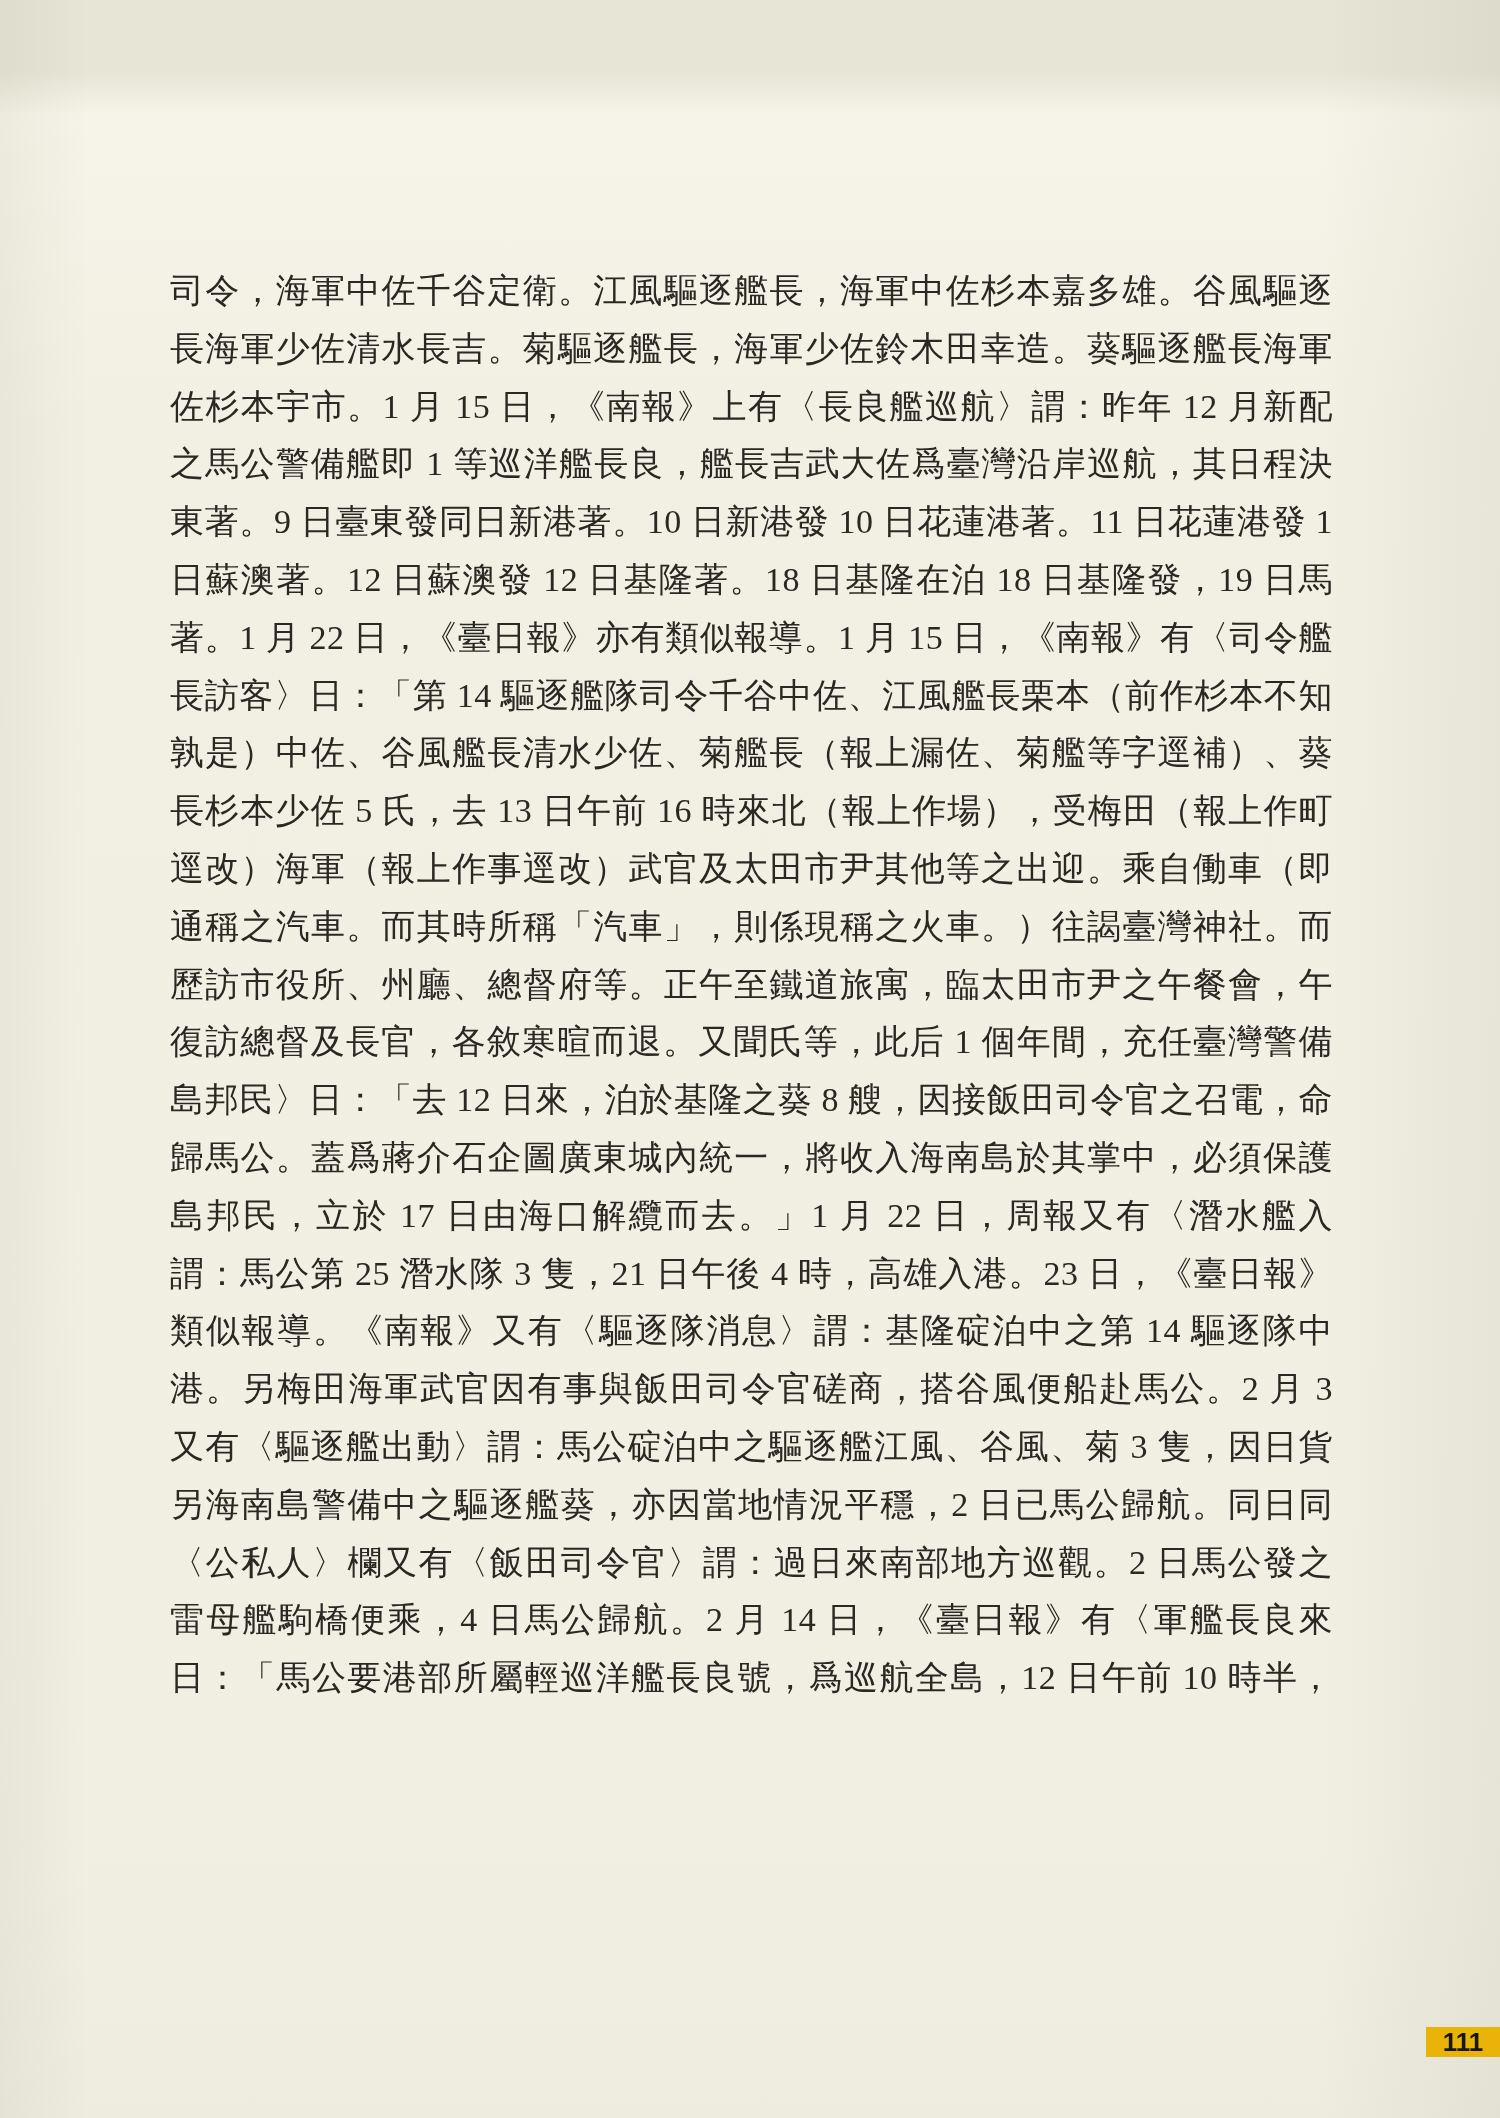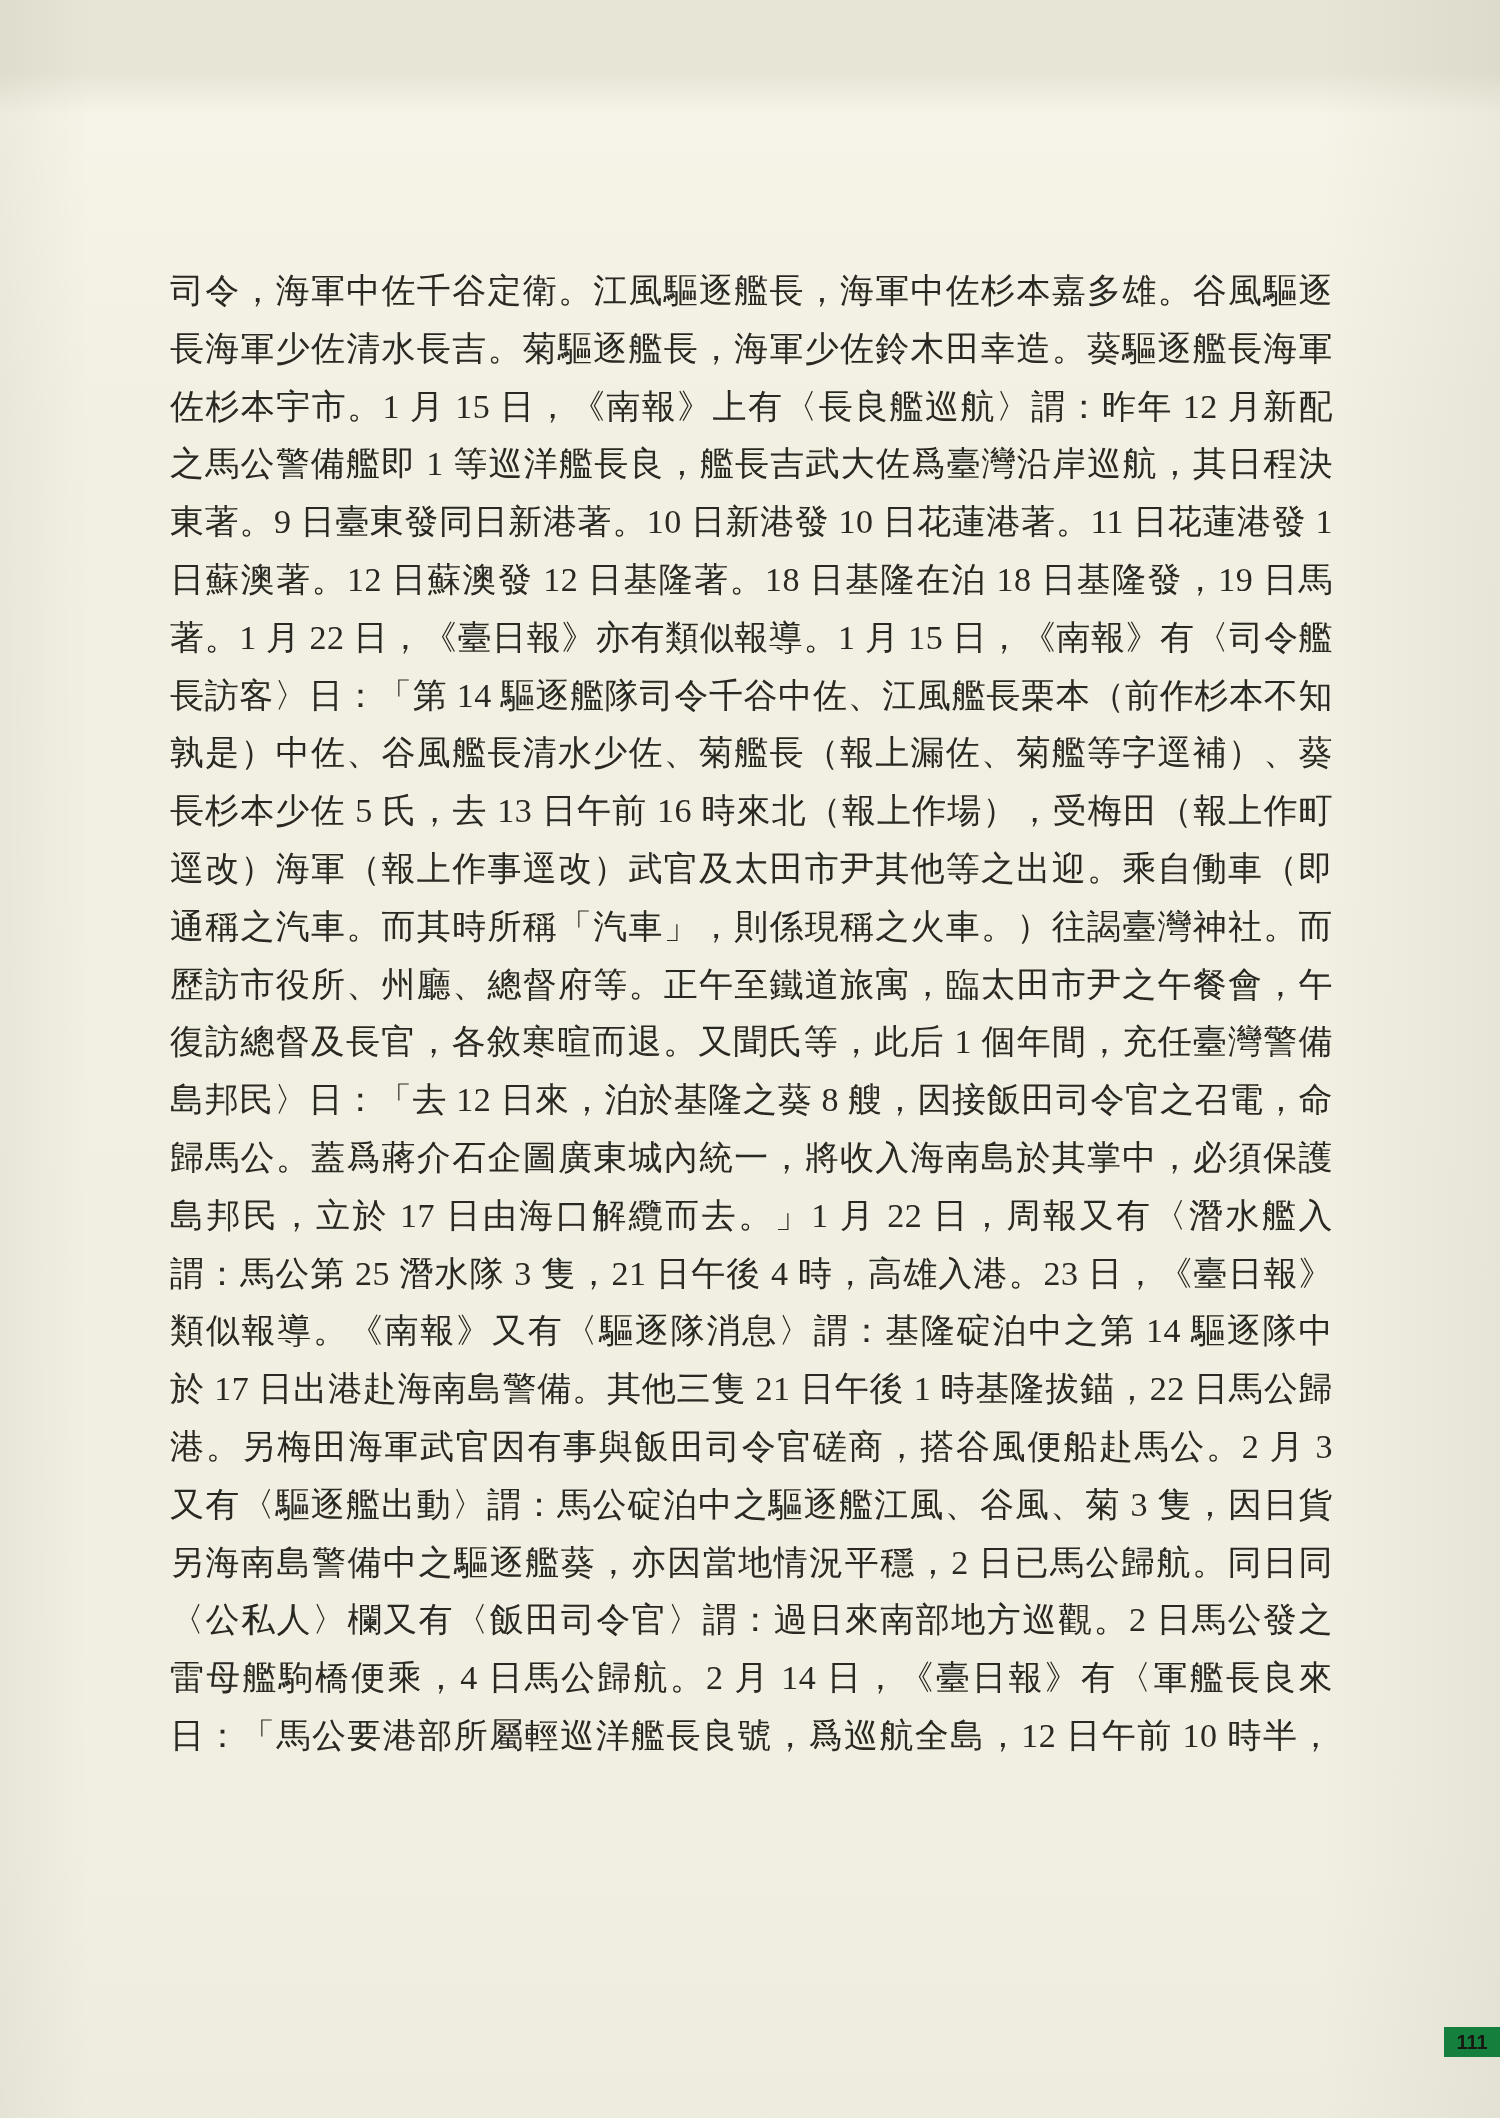--- a/index.html
+++ b/index.html
@@ -41,27 +41,27 @@
     text-align: justify;
     text-align-last: justify;
     text-justify: inter-character;
     word-break: break-all;
     font-family: "Liberation Serif", "DejaVu Serif", serif;
   }
   .page-num-badge {
     position: absolute;
     top: 2027px;
     right: 0;
-    width: 56px;
+    width: 74px;
     height: 30px;
-    background: #15803d;
+    background: #eab308;
     color: #171712;
     font-family: "Liberation Sans", "DejaVu Sans", sans-serif;
     font-weight: bold;
-    font-size: 20px;
+    font-size: 26px;
     line-height: 30px;
     text-align: center;
   }
 </style>
 </head>
 <body>
 
 <div class="page">
   <div class="textblock">
     <p class="line">司令，海軍中佐千谷定衛。江風驅逐艦長，海軍中佐杉本嘉多雄。谷風驅逐艦</p>
@@ -76,21 +76,20 @@
     <p class="line">長杉本少佐 5 氏，去 13 日午前 16 時來北（報上作場），受梅田（報上作町</p>
     <p class="line">逕改）海軍（報上作事逕改）武官及太田市尹其他等之出迎。乘自働車（即今</p>
     <p class="line">通稱之汽車。而其時所稱「汽車」，則係現稱之火車。）往謁臺灣神社。而后</p>
     <p class="line">歷訪市役所、州廳、總督府等。正午至鐵道旅寓，臨太田市尹之午餐會，午后</p>
     <p class="line">復訪總督及長官，各敘寒暄而退。又聞氏等，此后 1 個年間，充任臺灣警備之</p>
     <p class="line">島邦民〉日：「去 12 日來，泊於基隆之葵 8 艘，因接飯田司令官之召電，命</p>
     <p class="line">歸馬公。蓋爲蔣介石企圖廣東城內統一，將收入海南島於其掌中，必須保護該</p>
     <p class="line">島邦民，立於 17 日由海口解纜而去。」1 月 22 日，周報又有〈潛水艦入港〉</p>
     <p class="line">謂：馬公第 25 潛水隊 3 隻，21 日午後 4 時，高雄入港。23 日，《臺日報》有</p>
     <p class="line">類似報導。《南報》又有〈驅逐隊消息〉謂：基隆碇泊中之第 14 驅逐隊中葵，</p>
-    <p class="line">於 17 日出港赴海南島警備。其他三隻 21 日午後 1 時基隆拔錨，22 日馬公歸</p>
     <p class="line">港。另梅田海軍武官因有事與飯田司令官磋商，搭谷風便船赴馬公。2 月 3 日，</p>
     <p class="line">又有〈驅逐艦出動〉謂：馬公碇泊中之驅逐艦江風、谷風、菊 3 隻，因日貨排</p>
     <p class="line">另海南島警備中之驅逐艦葵，亦因當地情況平穩，2 日已馬公歸航。同日同報</p>
     <p class="line">〈公私人〉欄又有〈飯田司令官〉謂：過日來南部地方巡觀。2 日馬公發之水</p>
     <p class="line">雷母艦駒橋便乘，4 日馬公歸航。2 月 14 日，《臺日報》有〈軍艦長良來基〉</p>
     <p class="line">日：「馬公要港部所屬輕巡洋艦長良號，爲巡航全島，12 日午前 10 時半，到</p>
   </div>
 
   <div class="page-num-badge">111</div>
 </div>

